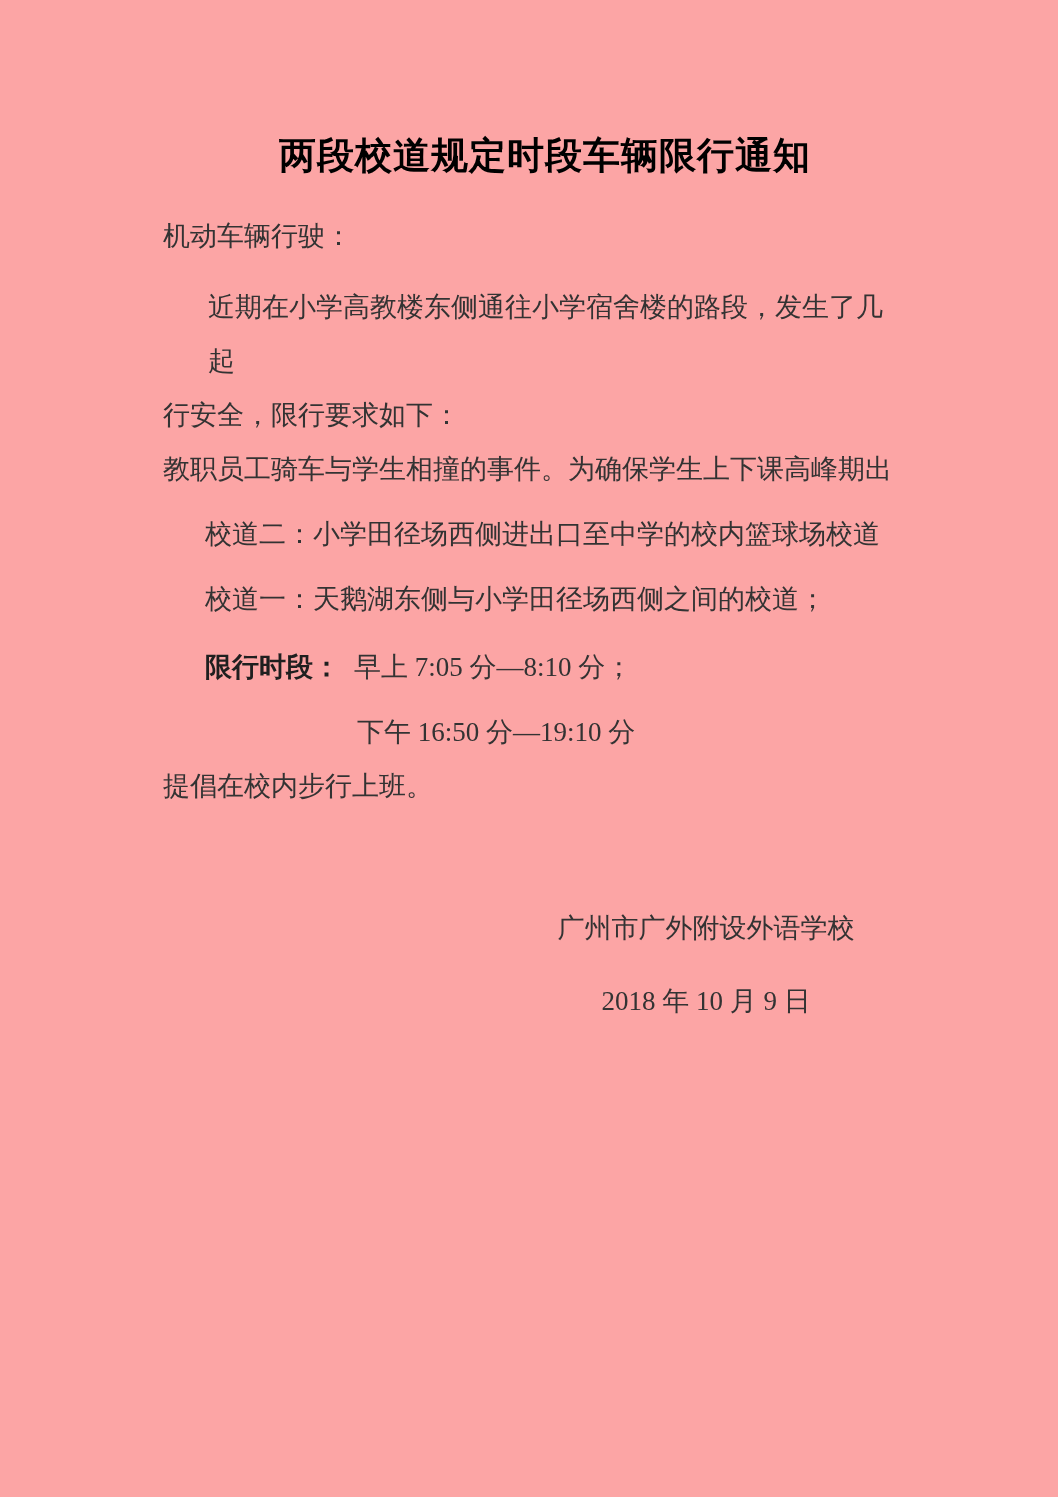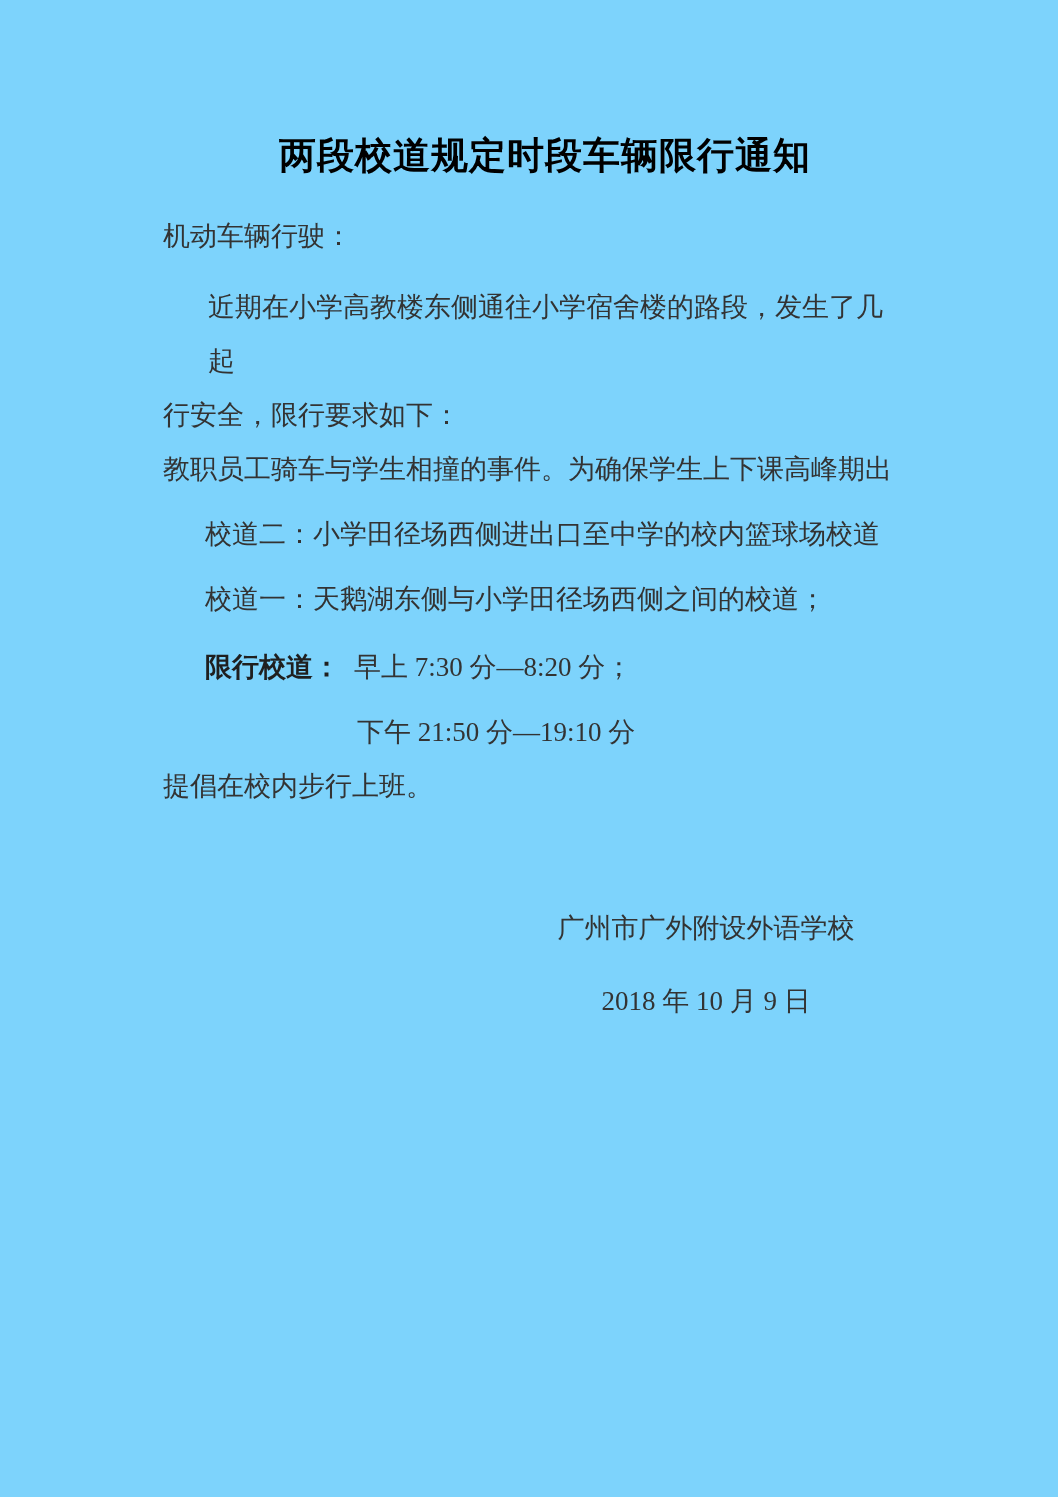--- a/index.html
+++ b/index.html
@@ -1,21 +1,21 @@
 <!DOCTYPE html>
 <html><head>
 <meta charset="utf-8">
 <style>
   html, body { margin: 0; padding: 0; background: #e8e8e8; }
   .page {
     position: relative;
     width: 1058px;
     height: 1497px;
     margin: 0 auto;
-    background: #7dd3fc;
+    background: #fca5a5;
     font-family: "Liberation Serif", "DejaVu Serif", serif;
     font-size: 27px;
     color: #333333;
     overflow: hidden;
   }
   .content {
     padding: 132px 155px 0 163px;
   }
   .doc-title {
     margin: 0 0 0 24px;
@@ -70,25 +70,25 @@
       <div class="line">行安全，限行要求如下：</div>
       <div class="line">教职员工骑车与学生相撞的事件。为确保学生上下课高峰期出</div>
     </div>
 
 
     <div class="line indent1 road-2">校道二：小学田径场西侧进出口至中学的校内篮球场校道</div>
 
     <div class="line indent1 road-1">校道一：天鹅湖东侧与小学田径场西侧之间的校道；</div>
 
     <div class="line indent1 times-first">
-      <span class="sec-label">限行校道：</span><span class="time-after-label">早上 7:30 分—8:20 分；</span>
+      <span class="sec-label">限行时段：</span><span class="time-after-label">早上 7:05 分—8:10 分；</span>
     </div>
 
 
-    <div class="line time-cont time-3">下午 21:50 分—19:10 分</div>
+    <div class="line time-cont time-3">下午 16:50 分—19:10 分</div>
 
     <div>
       <div class="line">提倡在校内步行上班。</div>
     </div>
 
     <div class="signature">
       <div class="line">广州市广外附设外语学校</div>
       <div class="line sig-date">2018 年 10 月 9 日</div>
     </div>
 

